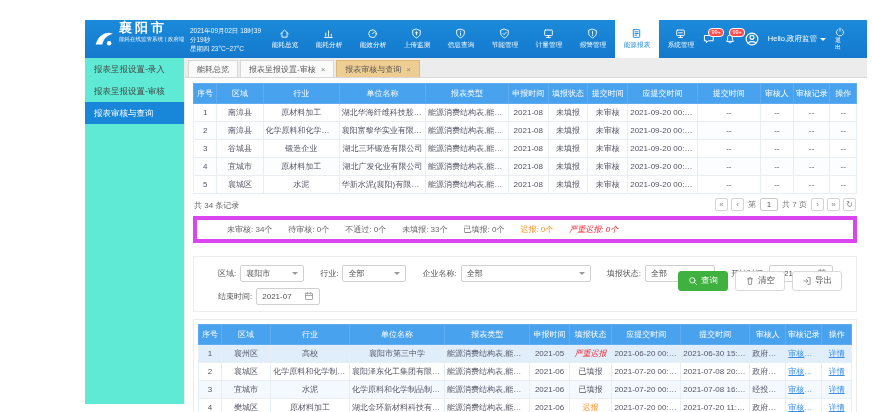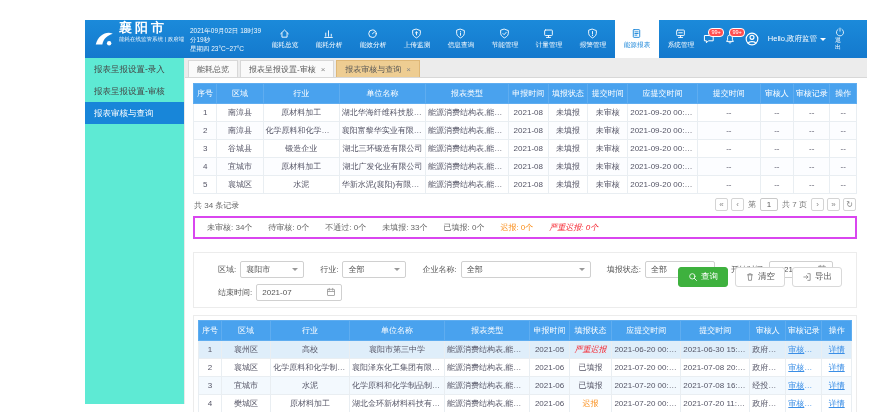--- a/index.html
+++ b/index.html
@@ -47,21 +47,21 @@
   .t1 tbody tr:nth-child(even) { background:#fcfdff; }
   .warn { color:#fa8c16; } .danger { color:#f5222d;font-style:italic; }
   .link { color:#3a8ee6; text-decoration:underline; cursor:pointer; }
 
   .tbl-foot { display:flex; justify-content:space-between; align-items:flex-end; margin:4px 1px 0 1px; font-size:8px; color:#666; }
   .pg { display:flex; align-items:center; gap:3px; }
   .pg .b { min-width:13px; height:13px; border:1px solid #d4d4d4; background:#fff; display:inline-flex; align-items:center; justify-content:center; font-size:8px; color:#888; border-radius:2px; cursor:pointer; padding:0 2px; }
   .pg .t { color:#777; padding:0 1px; }
   .pg .in { width:18px; height:13px; border:1px solid #c9c9c9; border-radius:2px; text-align:center; font-size:8px; color:#555; font-family:inherit; }
 
-  .stats { border:2px solid #d946ef; background:#fff; padding:4px 12px; display:flex; gap:16px; font-size:8px; color:#666; margin-top:5px; }
+  .stats { border:4px solid #d946ef; background:#fff; padding:4px 30px; display:flex; gap:16px; font-size:8px; color:#666; margin-top:5px; }
 
   .filter-panel { border:1px solid #ececec; margin-top:13px; padding:7px 10px 6px 24px; position:relative; }
   .f-row { display:flex; align-items:center; gap:16px; height:18px; }
   .f-row + .f-row { margin-top:5px; }
   .f-group { display:flex; align-items:center; gap:4px; }
   .f-label { color:#555; white-space:nowrap; }
   .sel-box, .date-box { height:17px; border:1px solid #d0d0d0; border-radius:2px; background:#fff; display:inline-flex; align-items:center; justify-content:space-between; padding:0 5px; font-size:8px; color:#555; cursor:pointer; }
   .caret-g { width:0; height:0; border-left:3px solid transparent; border-right:3px solid transparent; border-top:3.5px solid #999; }
   .f-btns { position:absolute; right:14px; top:14px; display:flex; gap:7px; }
   .btn { height:20px; padding:0 9px; border:1px solid #d9d9d9; border-radius:3px; background:#fff; display:inline-flex; align-items:center; gap:3px; font-size:8.5px; color:#555; cursor:pointer; white-space:nowrap; }
@@ -419,21 +419,21 @@
                       <rect x="1.8" y="2.8" width="8.4" height="7.4" rx="0.6"></rect>
                       <path d="M4 1.6 V3.8 M8 1.6 V3.8 M1.8 5.4 H10.2"></path>
                     </svg>
                   </span>
                 </span>
               </span>
             </div>
           <div class="f-row" id="frow2">
               <span class="f-group">
                 <span class="f-label">结束时间:</span>
-                <span class="date-box" style="width:86px">
+                <span class="date-box" style="width:64px">
                   <span>2021-07</span>
                   <span class="ic">
                     <svg viewBox="0 0 12 12" width="10" height="10" fill="none" stroke="#999" stroke-width="1" stroke-linecap="round" stroke-linejoin="round">
                       <rect x="1.8" y="2.8" width="8.4" height="7.4" rx="0.6"></rect>
                       <path d="M4 1.6 V3.8 M8 1.6 V3.8 M1.8 5.4 H10.2"></path>
                     </svg>
                   </span>
                 </span>
               </span>
             </div>

